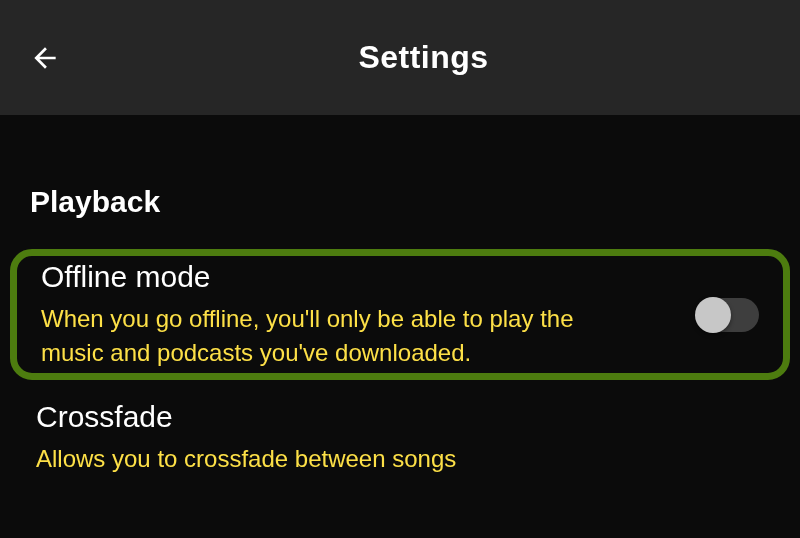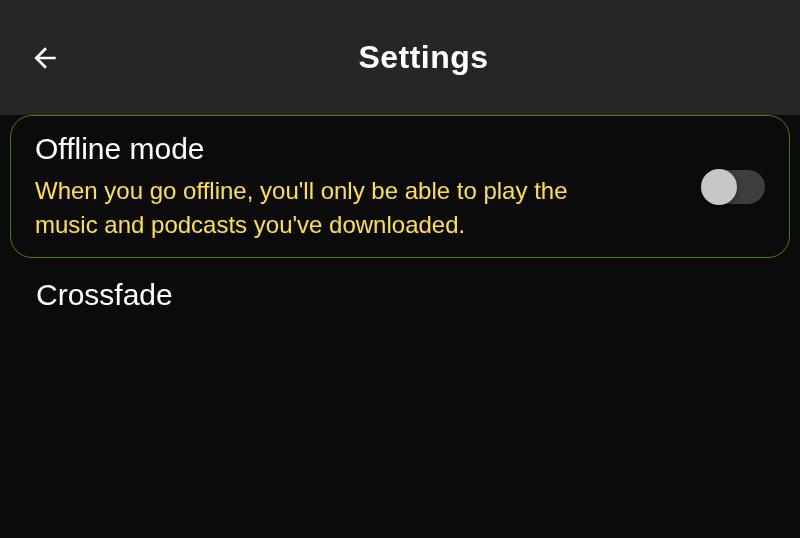--- a/index.html
+++ b/index.html
@@ -54,25 +54,25 @@
       margin-bottom: 30px;
     }
     .setting-row {
       display: flex;
       align-items: center;
       justify-content: space-between;
       padding: 22px 20px;
       gap: 20px;
     }
     .highlighted {
-      border: 1px solid #4d7c0f;
+      border: 7px solid #4d7c0f;
       border-radius: 22px;
       margin-left: -20px;
       margin-right: -20px;
-      padding: 16px 24px;
+      padding: 4px 24px;
     }
     .setting-text {
       flex: 1;
       max-width: 580px;
     }
     .setting-title {
       font-size: 30px;
       font-weight: 400;
       color: #ffffff;
       margin-bottom: 8px;
@@ -113,29 +113,31 @@
 <div class="header">
   <div class="back-button">
     <svg viewBox="0 0 24 24">
       <path d="M20 11H7.83l5.59-5.59L12 4l-8 8 8 8 1.41-1.41L7.83 13H20v-2z" fill="#ffffff"></path>
     </svg>
   </div>
   <div class="header-title">Settings</div>
 </div>
 
 <div class="content">
+  <div class="section-title">Playback</div>
 
   <div class="setting-row highlighted">
     <div class="setting-text">
       <div class="setting-title">Offline mode</div>
       <div class="setting-desc">When you go offline, you'll only be able to play the music and podcasts you've downloaded.</div>
     </div>
     <div class="toggle">
       <div class="toggle-knob"></div>
     </div>
   </div>
 
   <div class="setting-row crossfade">
     <div class="setting-text">
       <div class="setting-title">Crossfade</div>
+      <div class="setting-desc">Allows you to crossfade between songs</div>
     </div>
   </div>
 </div>
 
 </body></html>

